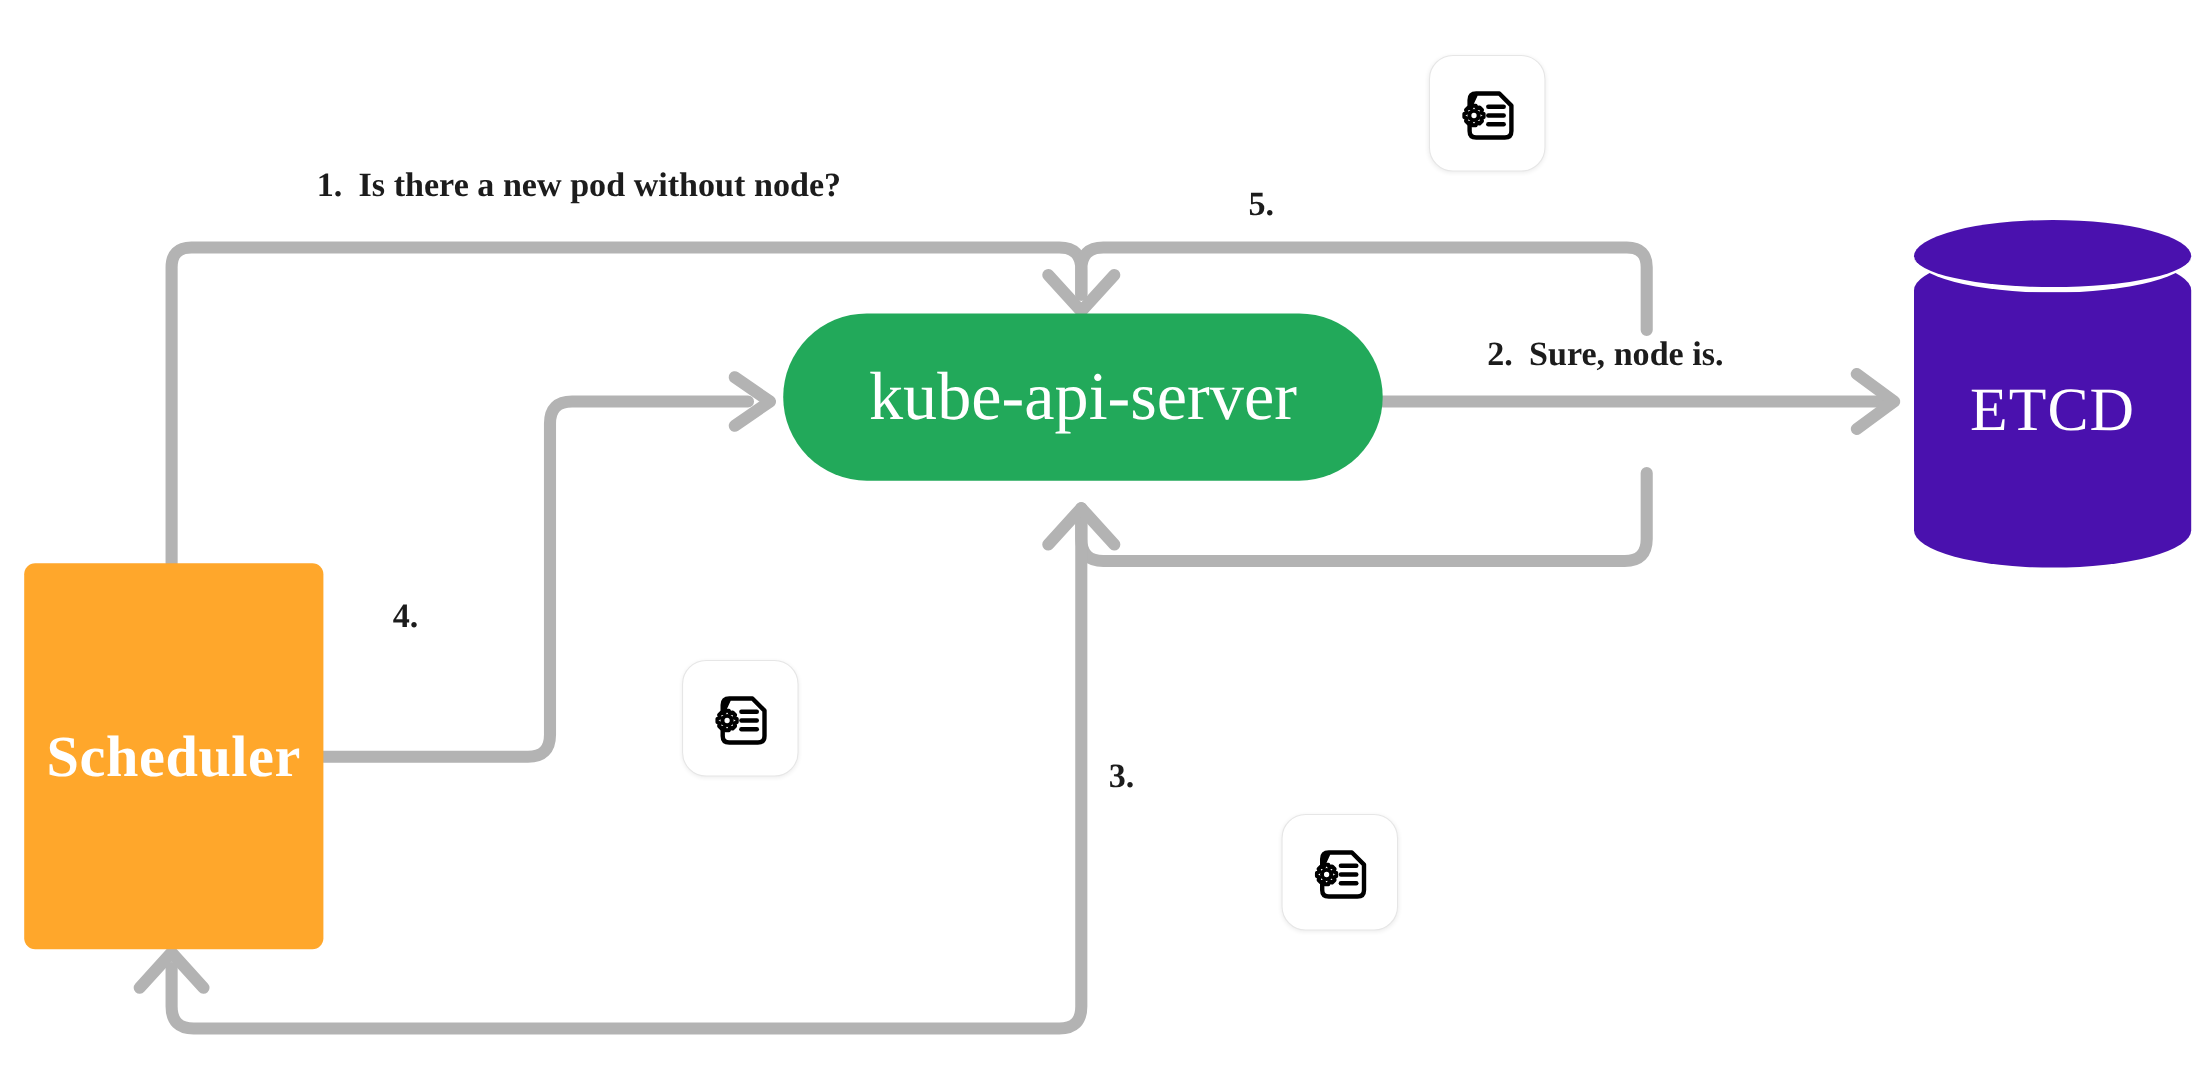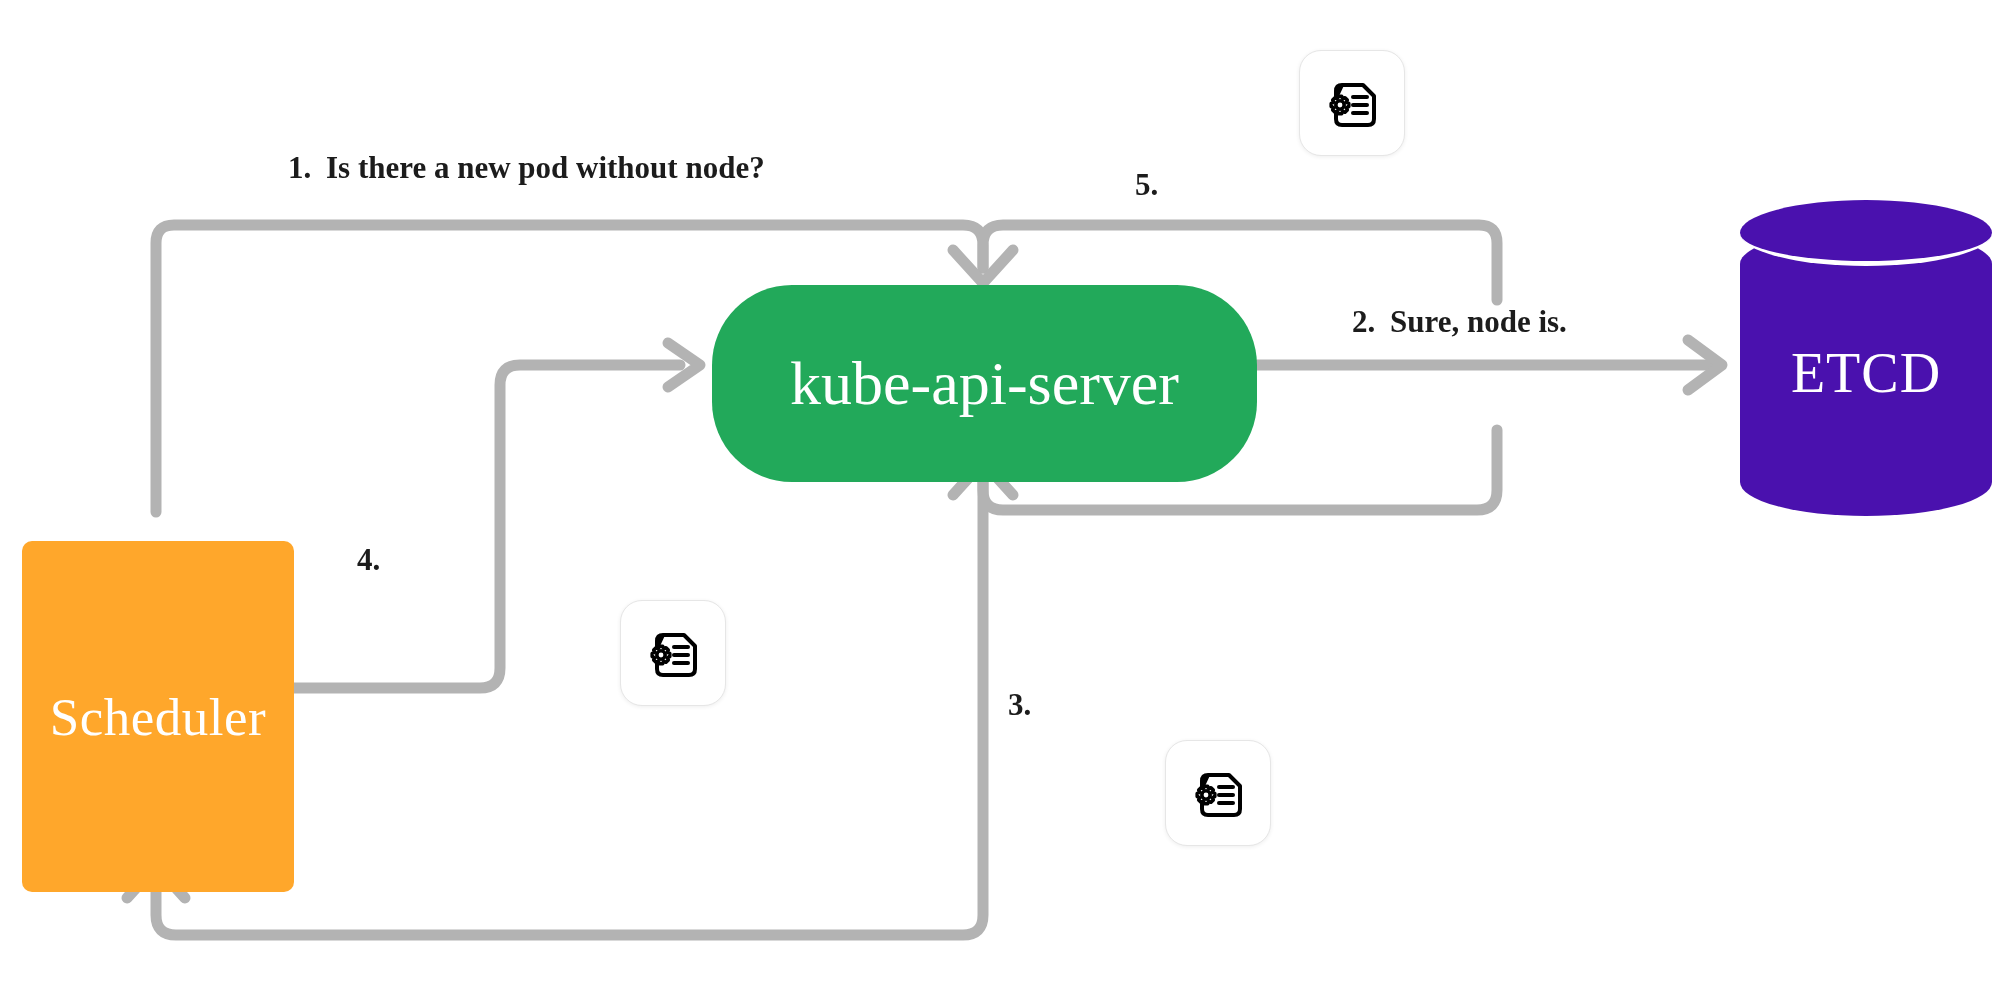--- a/index.html
+++ b/index.html
@@ -33,34 +33,34 @@
     align-items: center;
     justify-content: center;
     color: #ffffff;
     font-family: "Liberation Serif", "DejaVu Serif", serif;
     text-align: center;
     box-sizing: border-box;
     z-index: 3;
   }
   #node-scheduler {
     left: 22px;
-    top: 541px;
+    top: 512px;
     width: 272px;
     height: 351px;
     background: #FFA72B;
     border-radius: 10px;
-    font-weight: normal;
+    font-weight: bold;
     font-size: 53px;
     letter-spacing: 0.5px;
   }
   #node-apiserver {
     left: 712px;
     top: 285px;
     width: 545px;
-    height: 197px;
+    height: 152px;
     background: #22A95A;
     border-radius: 80px;
     font-size: 62px;
     font-weight: normal;
   }
 
   
   #node-etcd {
     position: absolute;
     left: 1740px;

